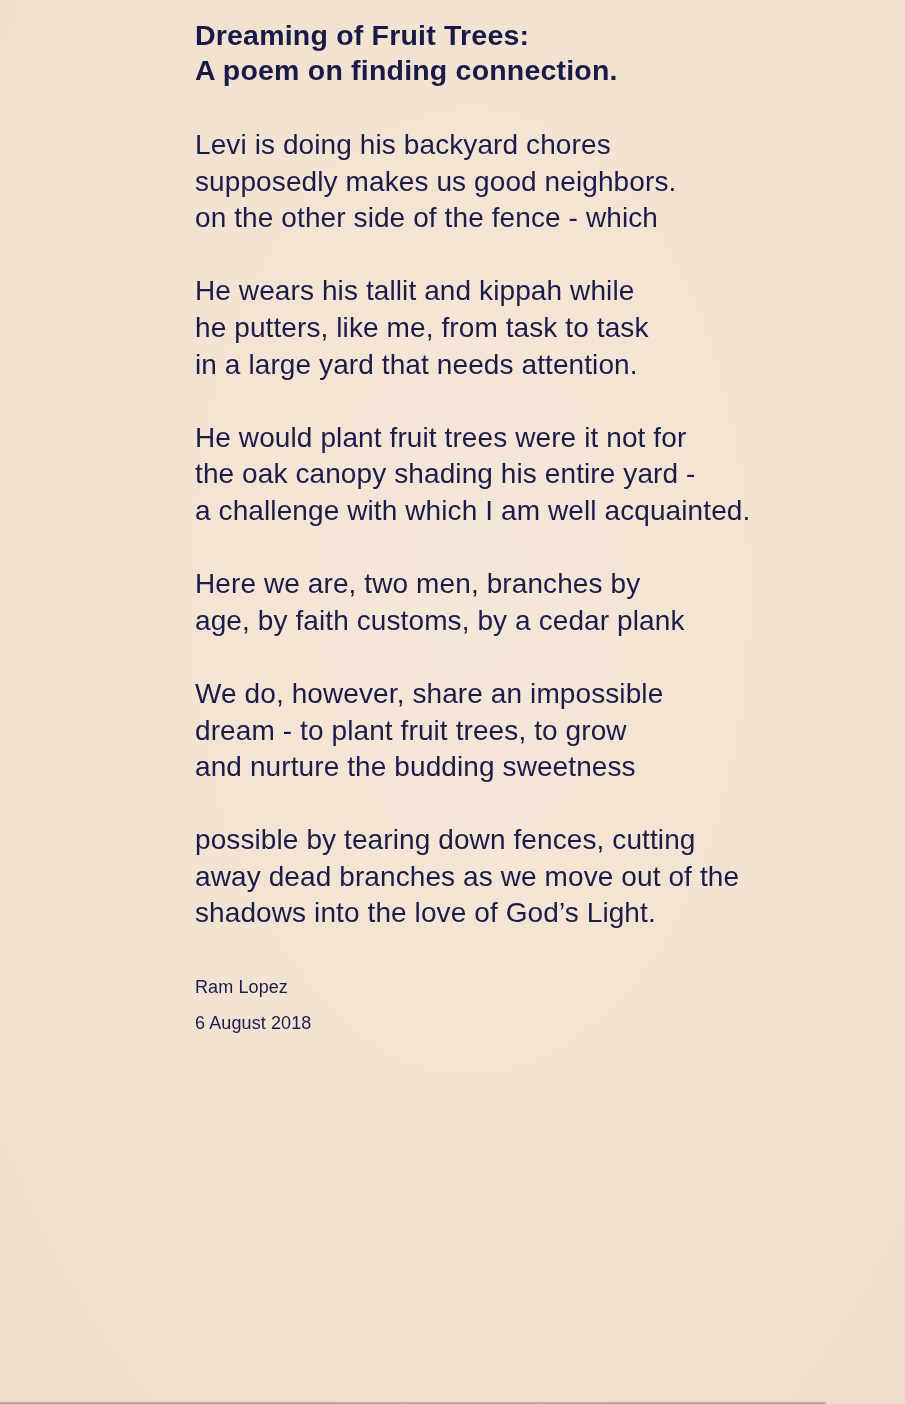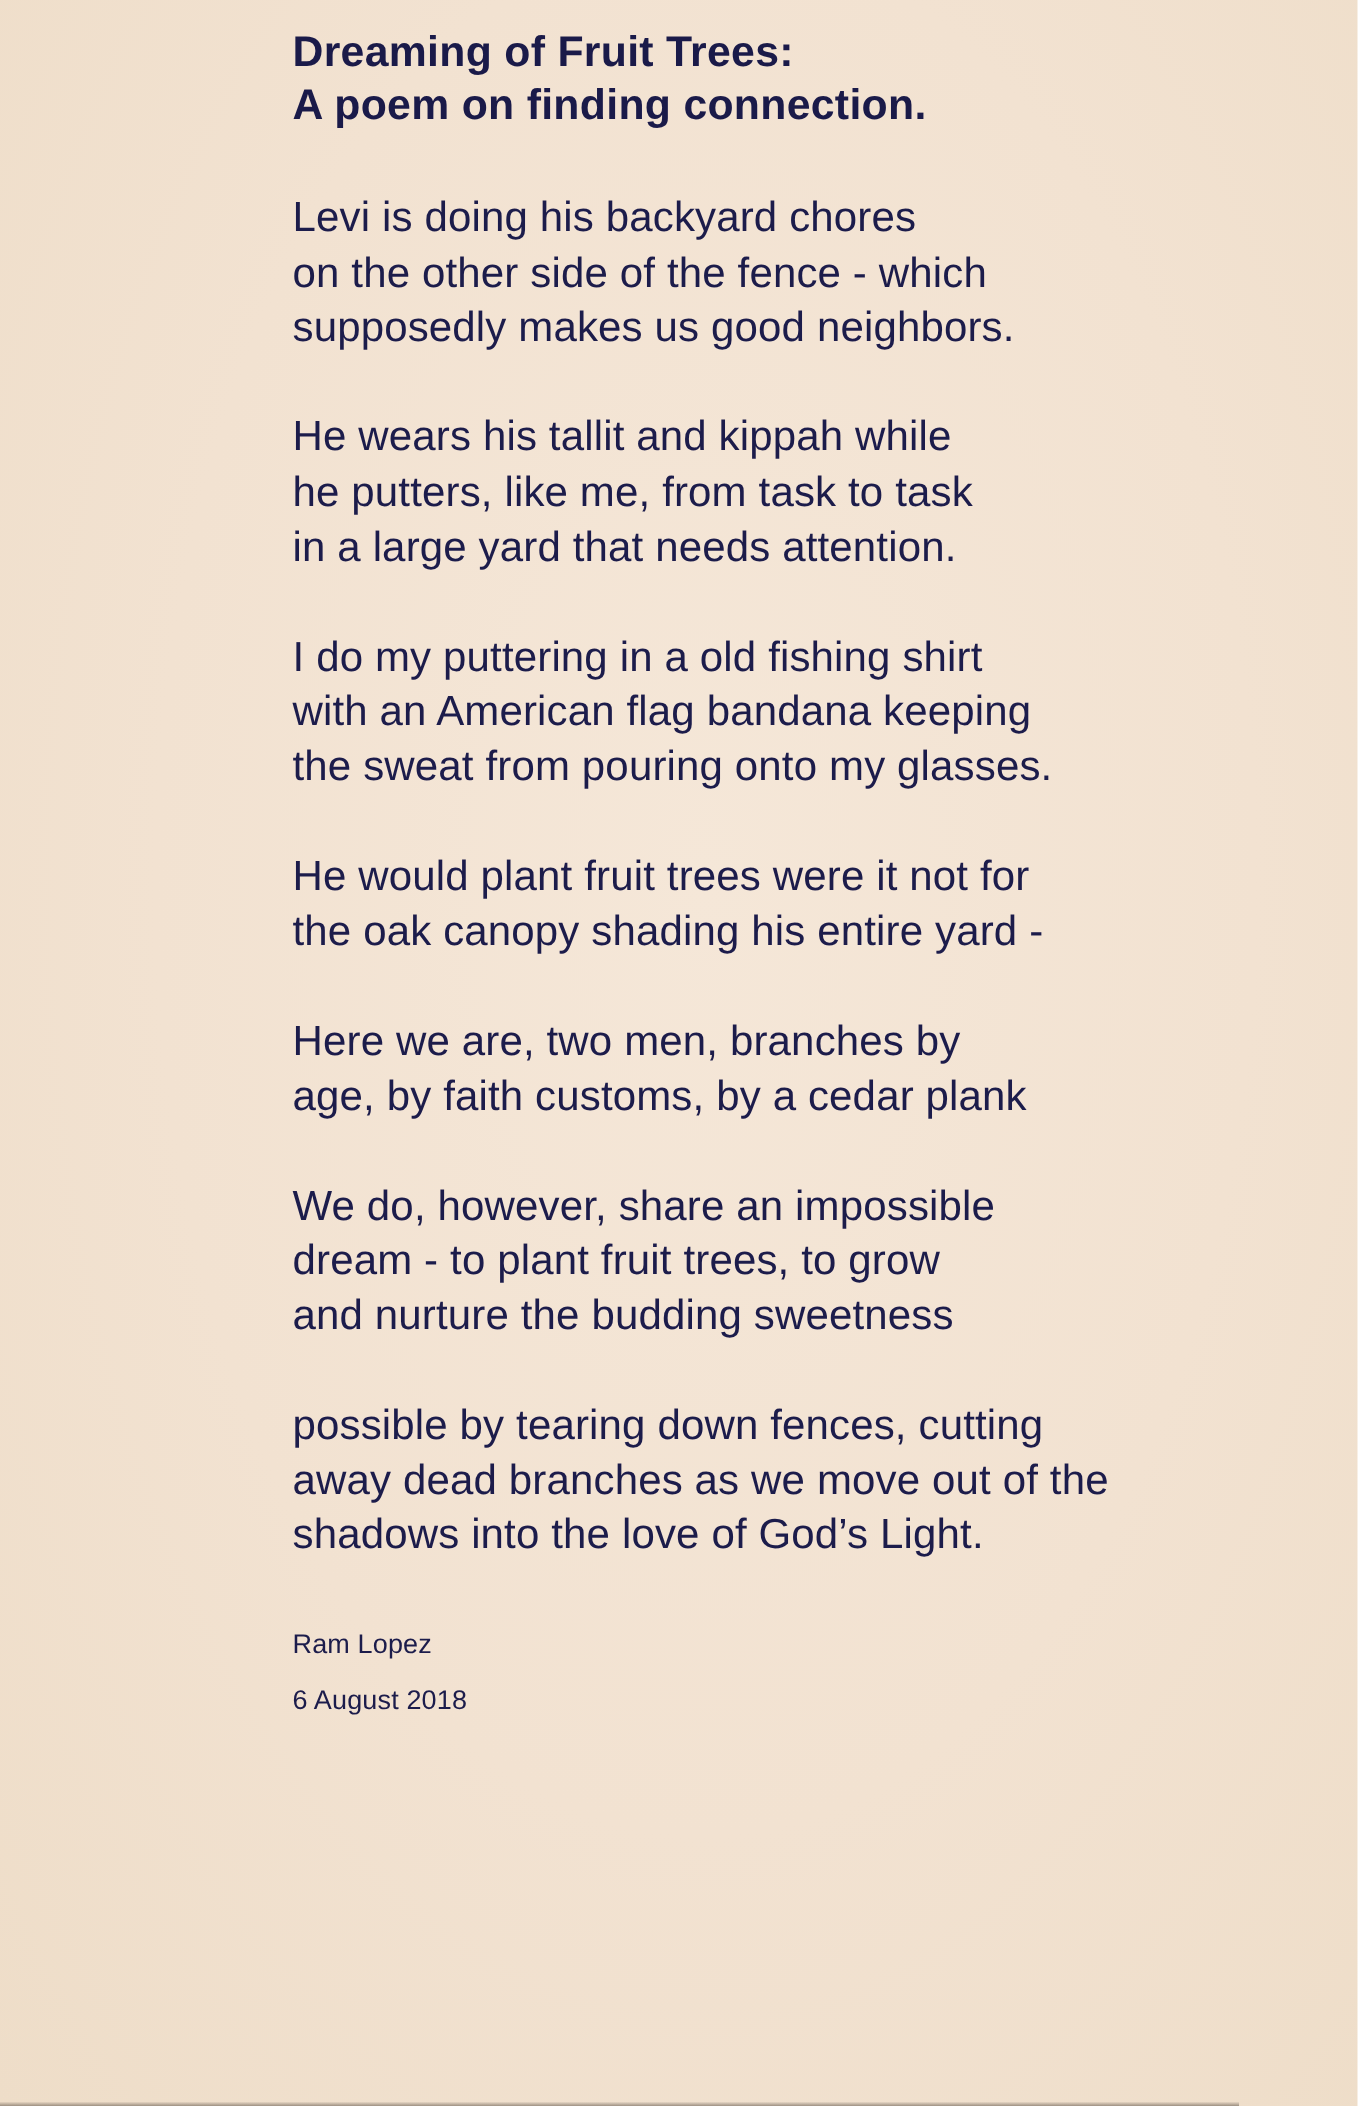--- a/index.html
+++ b/index.html
@@ -63,40 +63,36 @@
 
 <div class="page">
 
   <div class="poem-title">
     <div>Dreaming of Fruit Trees:</div>
     <div>A poem on finding connection.</div>
   </div>
 
   <div class="stanza">
     <div>Levi is doing his backyard chores</div>
+    <div>supposedly makes us good neighbors.</div>
     <div>on the other side of the fence - which</div>
-    <div>supposedly makes us good neighbors.</div>
   </div>
 
   <div class="stanza">
     <div>He wears his tallit and kippah while</div>
     <div>he putters, like me, from task to task</div>
     <div>in a large yard that needs attention.</div>
   </div>
 
-  <div class="stanza">
-    <div>I do my puttering in a old fishing shirt</div>
-    <div>with an American flag bandana keeping</div>
-    <div>the sweat from pouring onto my glasses.</div>
-  </div>
 
 
   <div class="stanza">
     <div>He would plant fruit trees were it not for</div>
     <div>the oak canopy shading his entire yard -</div>
+    <div>a challenge with which I am well acquainted.</div>
   </div>
 
   <div class="stanza">
     <div>Here we are, two men, branches by</div>
     <div>age, by faith customs, by a cedar plank</div>
   </div>
 
   <div class="stanza">
     <div>We do, however, share an impossible</div>
     <div>dream - to plant fruit trees, to grow</div>

